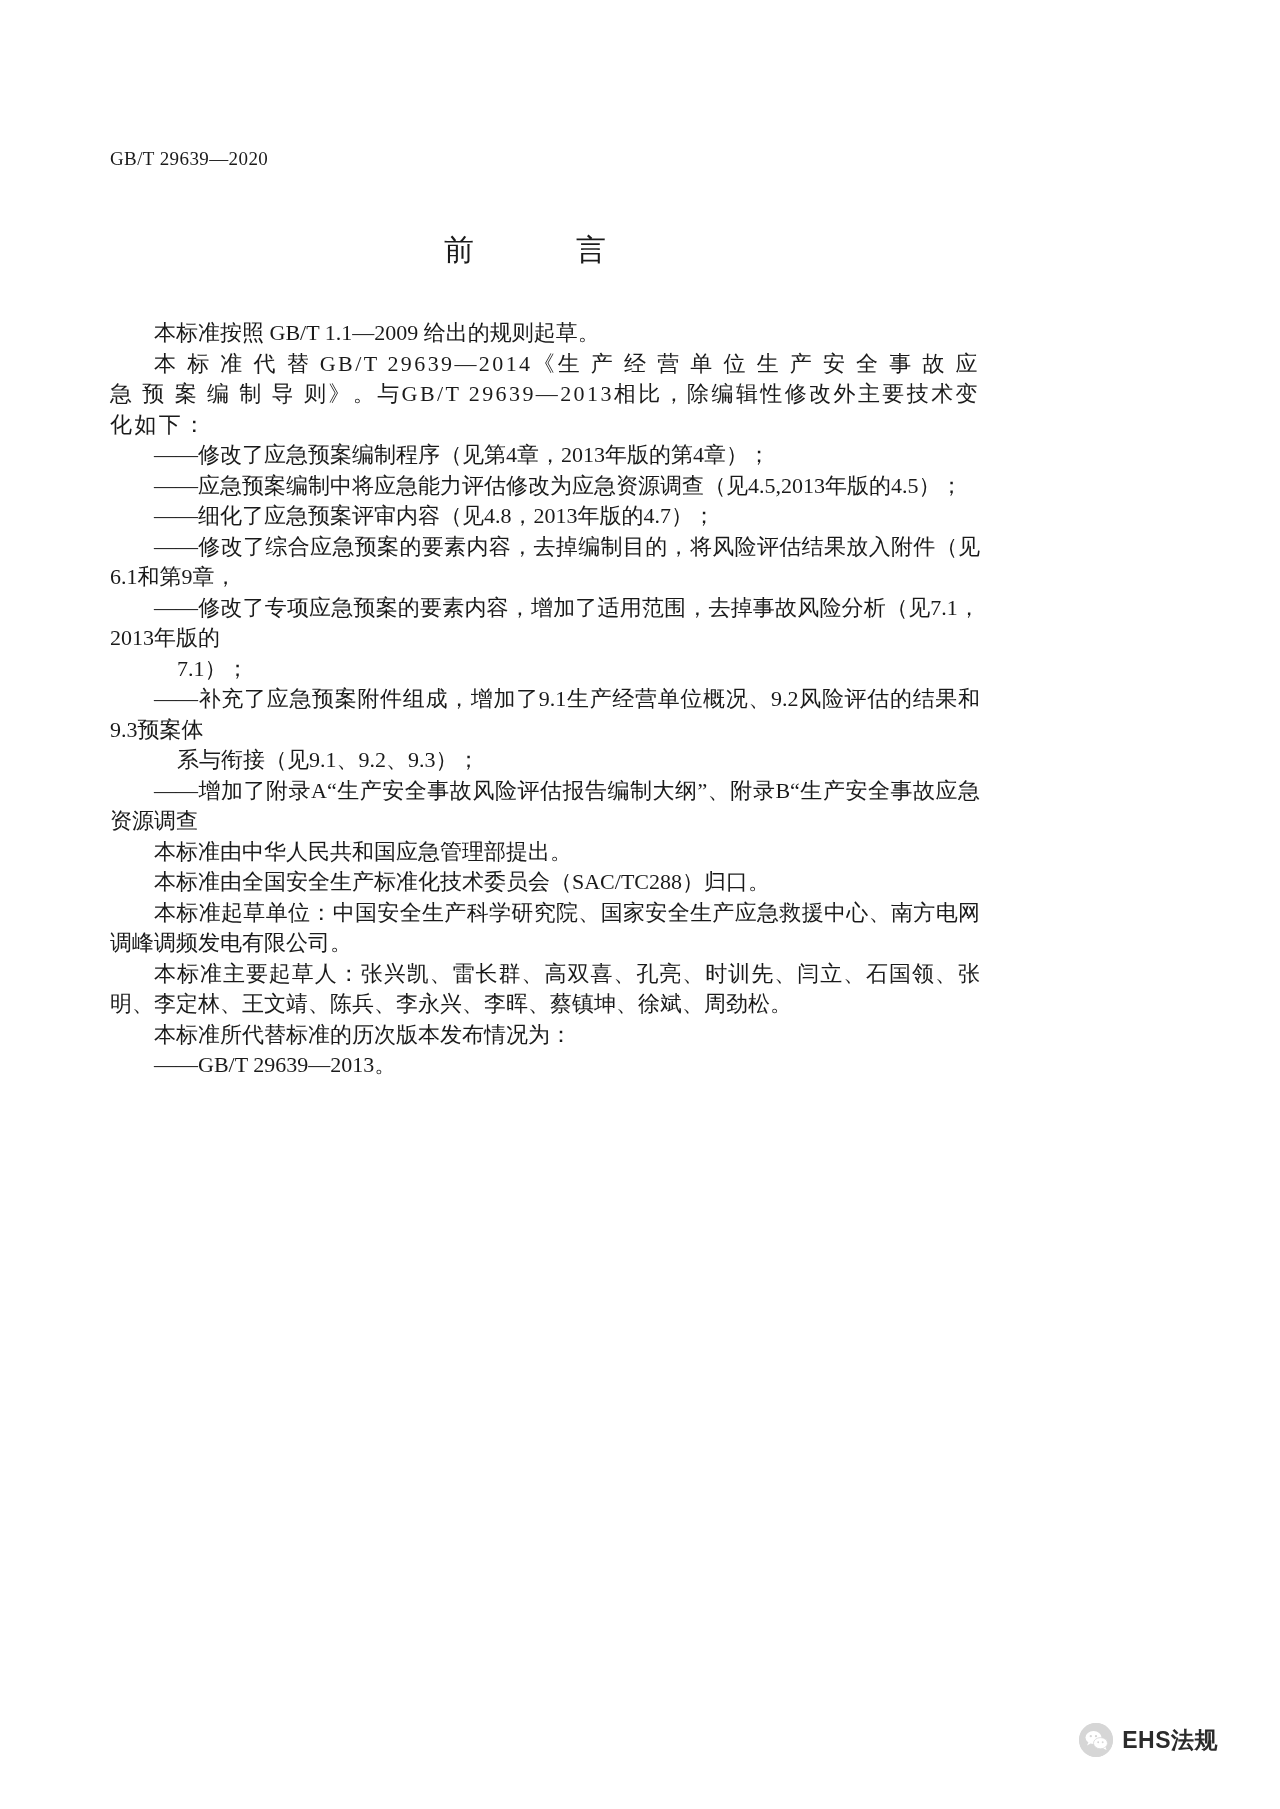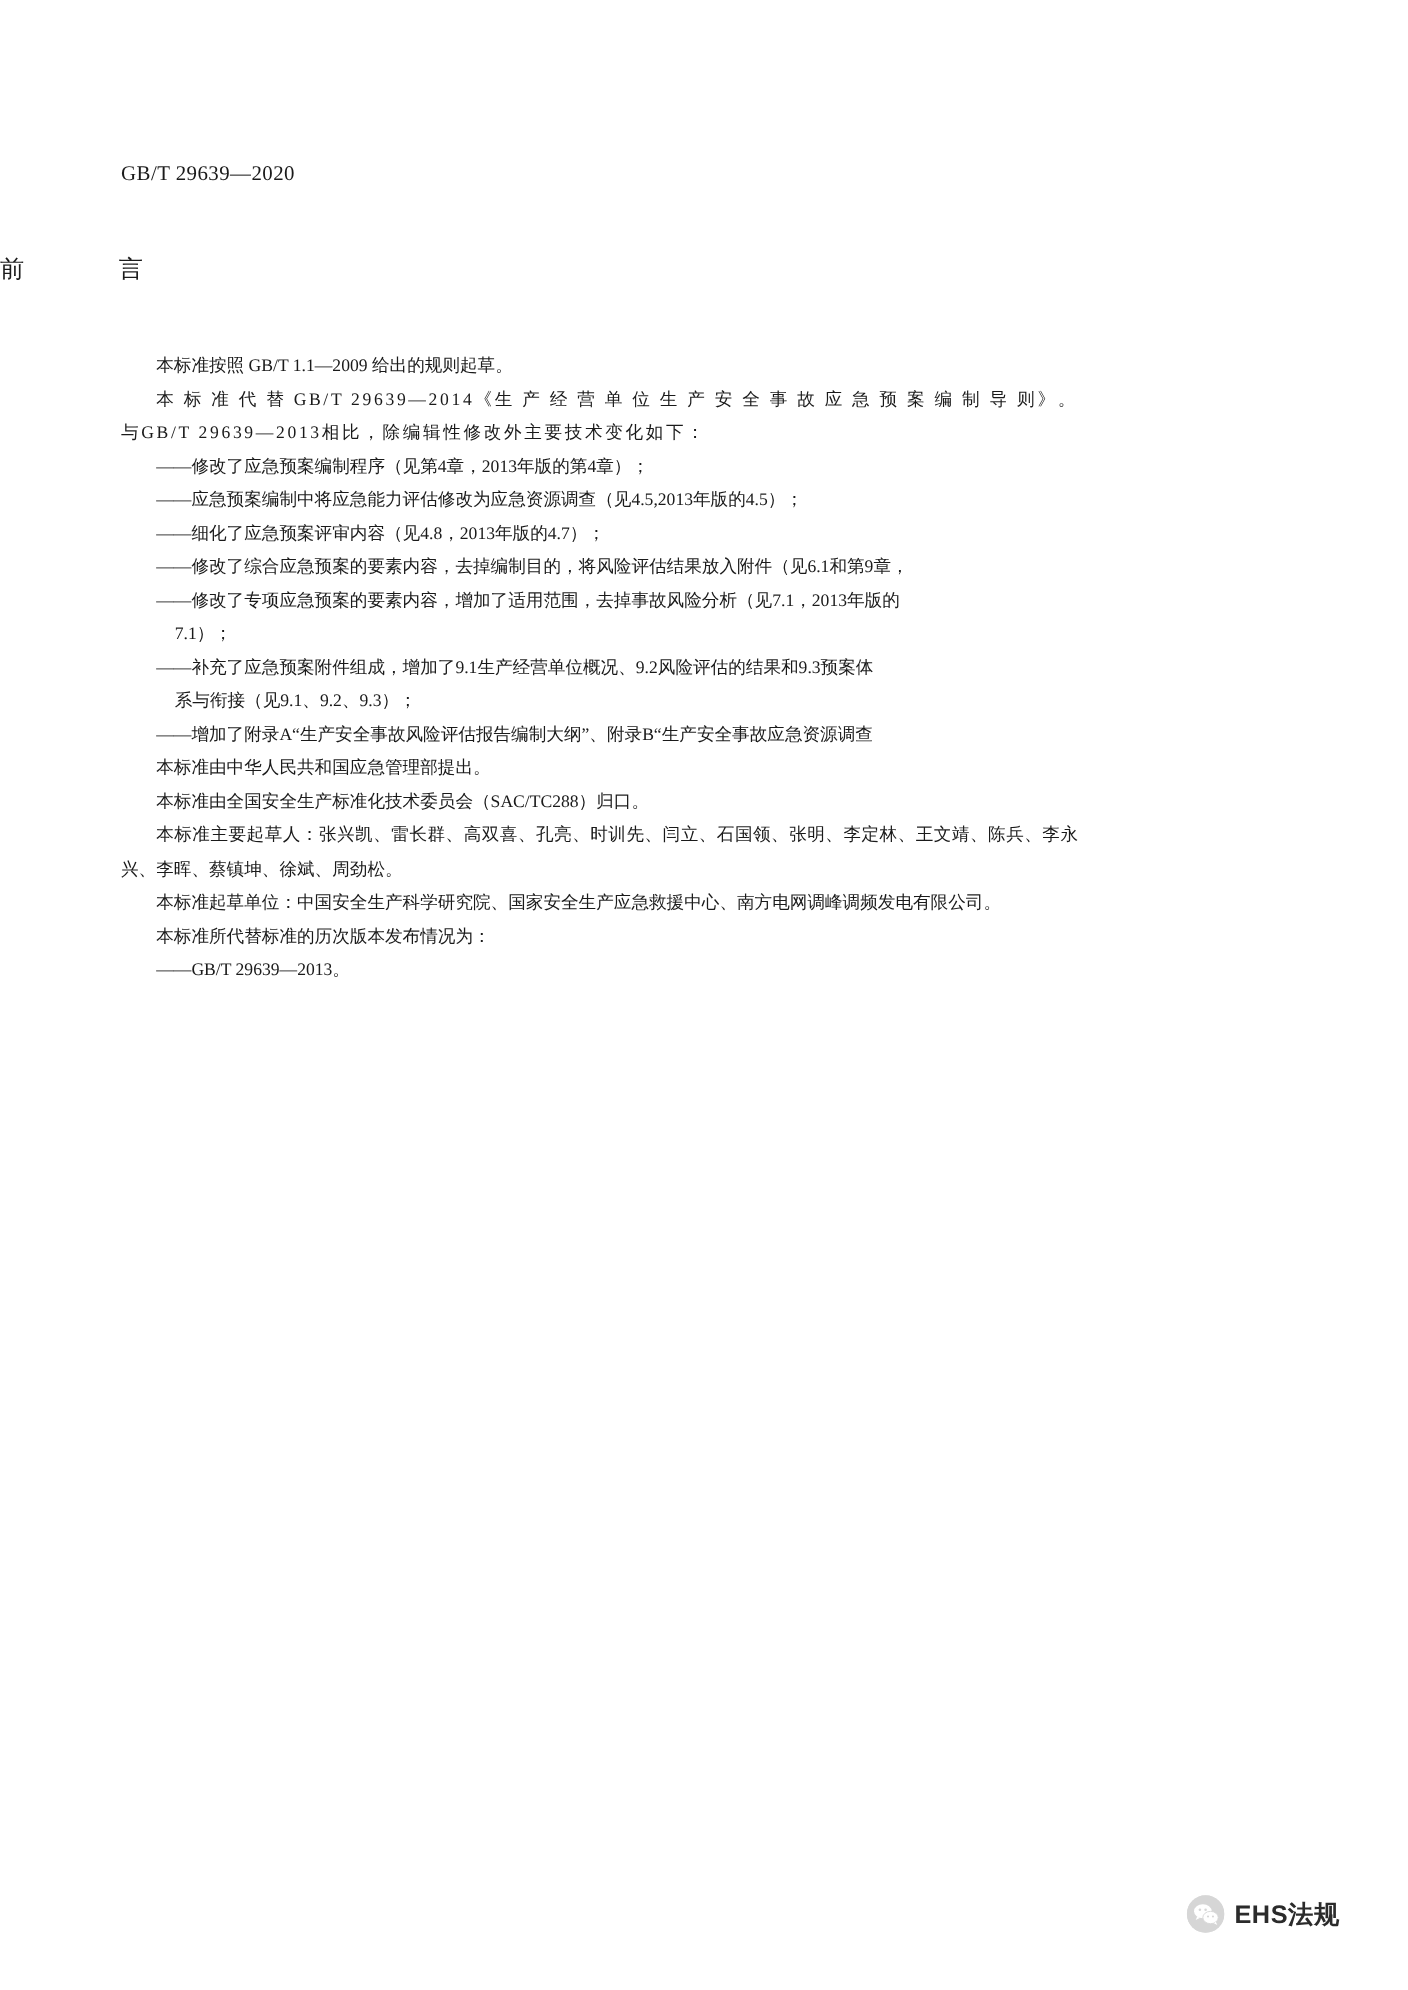--- a/index.html
+++ b/index.html
@@ -28,31 +28,32 @@
     font-size: 19px;
     letter-spacing: 0.4px;
     font-family: "Liberation Serif", "DejaVu Serif", serif;
     margin-top: 20px;
   }
   .title {
     position: absolute;
     left: 0;
     top: 230px;
     width: 1064px;
-    font-size: 22px;
+    text-align: center;
+    font-size: 30px;
     font-family: "Liberation Serif", "DejaVu Serif", serif;
     font-weight: normal;
     letter-spacing: 14px;
   }
   .body-block {
     position: absolute;
     left: 110px;
     top: 318px;
     width: 870px;
-    font-size: 16px;
+    font-size: 22px;
     line-height: 30.5px;
   }
   .p {
     margin: 0;
     text-indent: 2em;
     text-align: justify;
     text-justify: inter-ideograph;
   }
   .dash-item {
     margin: 0;
@@ -129,23 +130,23 @@
     </p>
 
     <p class="dash-item">
       <span>——增加了附录A“生产安全事故风险评估报告编制大纲”、附录B“生产安全事故应急资源调查</span>
     </p>
 
     <p class="p">本标准由中华人民共和国应急管理部提出。</p>
 
     <p class="p">本标准由全国安全生产标准化技术委员会（SAC/TC288）归口。</p>
 
+    <p class="p">本标准起草单位：中国安全生产科学研究院、国家安全生产应急救援中心、南方电网调峰调频发电有限公司。</p>
+
     <p class="p">本标准主要起草人：张兴凯、雷长群、高双喜、孔亮、时训先、闫立、石国领、张明、李定林、王文靖、陈兵、李永兴、李晖、蔡镇坤、徐斌、周劲松。</p>
-
-    <p class="p">本标准起草单位：中国安全生产科学研究院、国家安全生产应急救援中心、南方电网调峰调频发电有限公司。</p>
 
     <p class="p">本标准所代替标准的历次版本发布情况为：</p>
 
     <p class="dash-item">——GB/T 29639—2013。</p>
 
   </div>
 
   <div class="watermark">
     <span class="wm-logo">
       <svg width="34" height="34" viewBox="0 0 34 34" aria-hidden="true">

